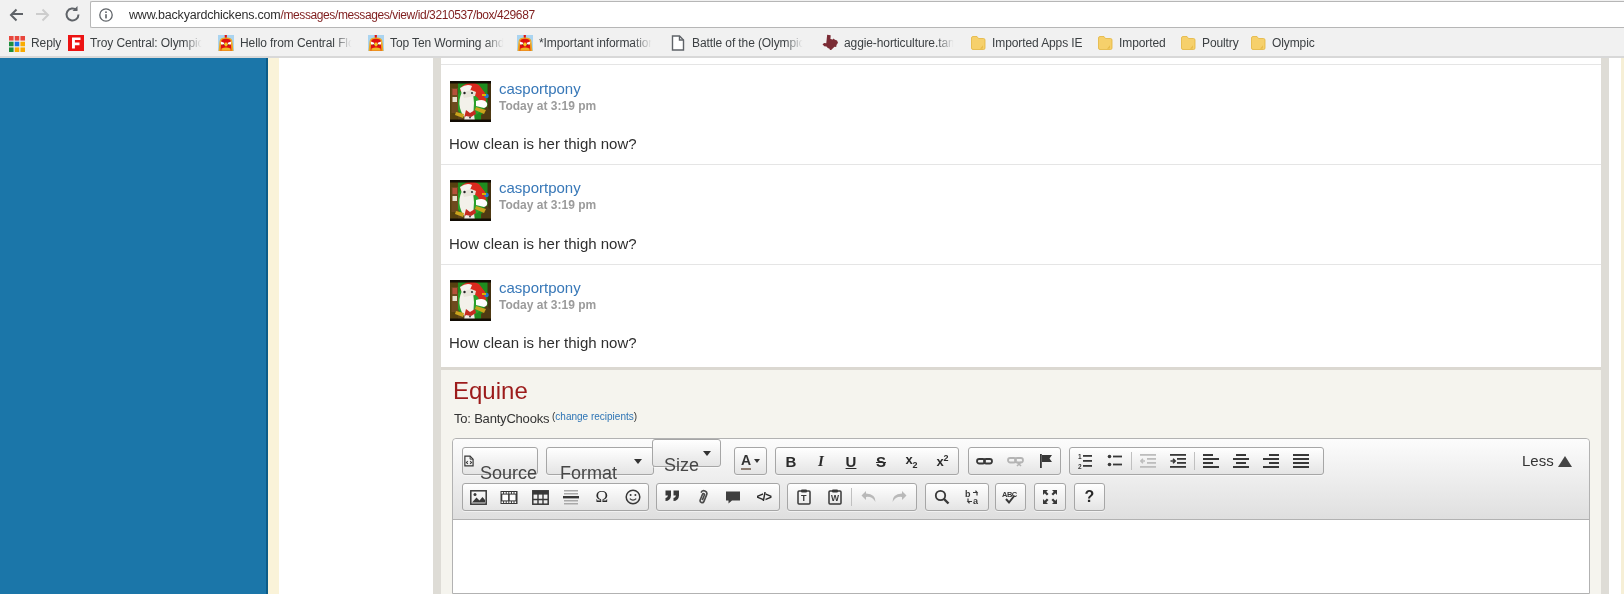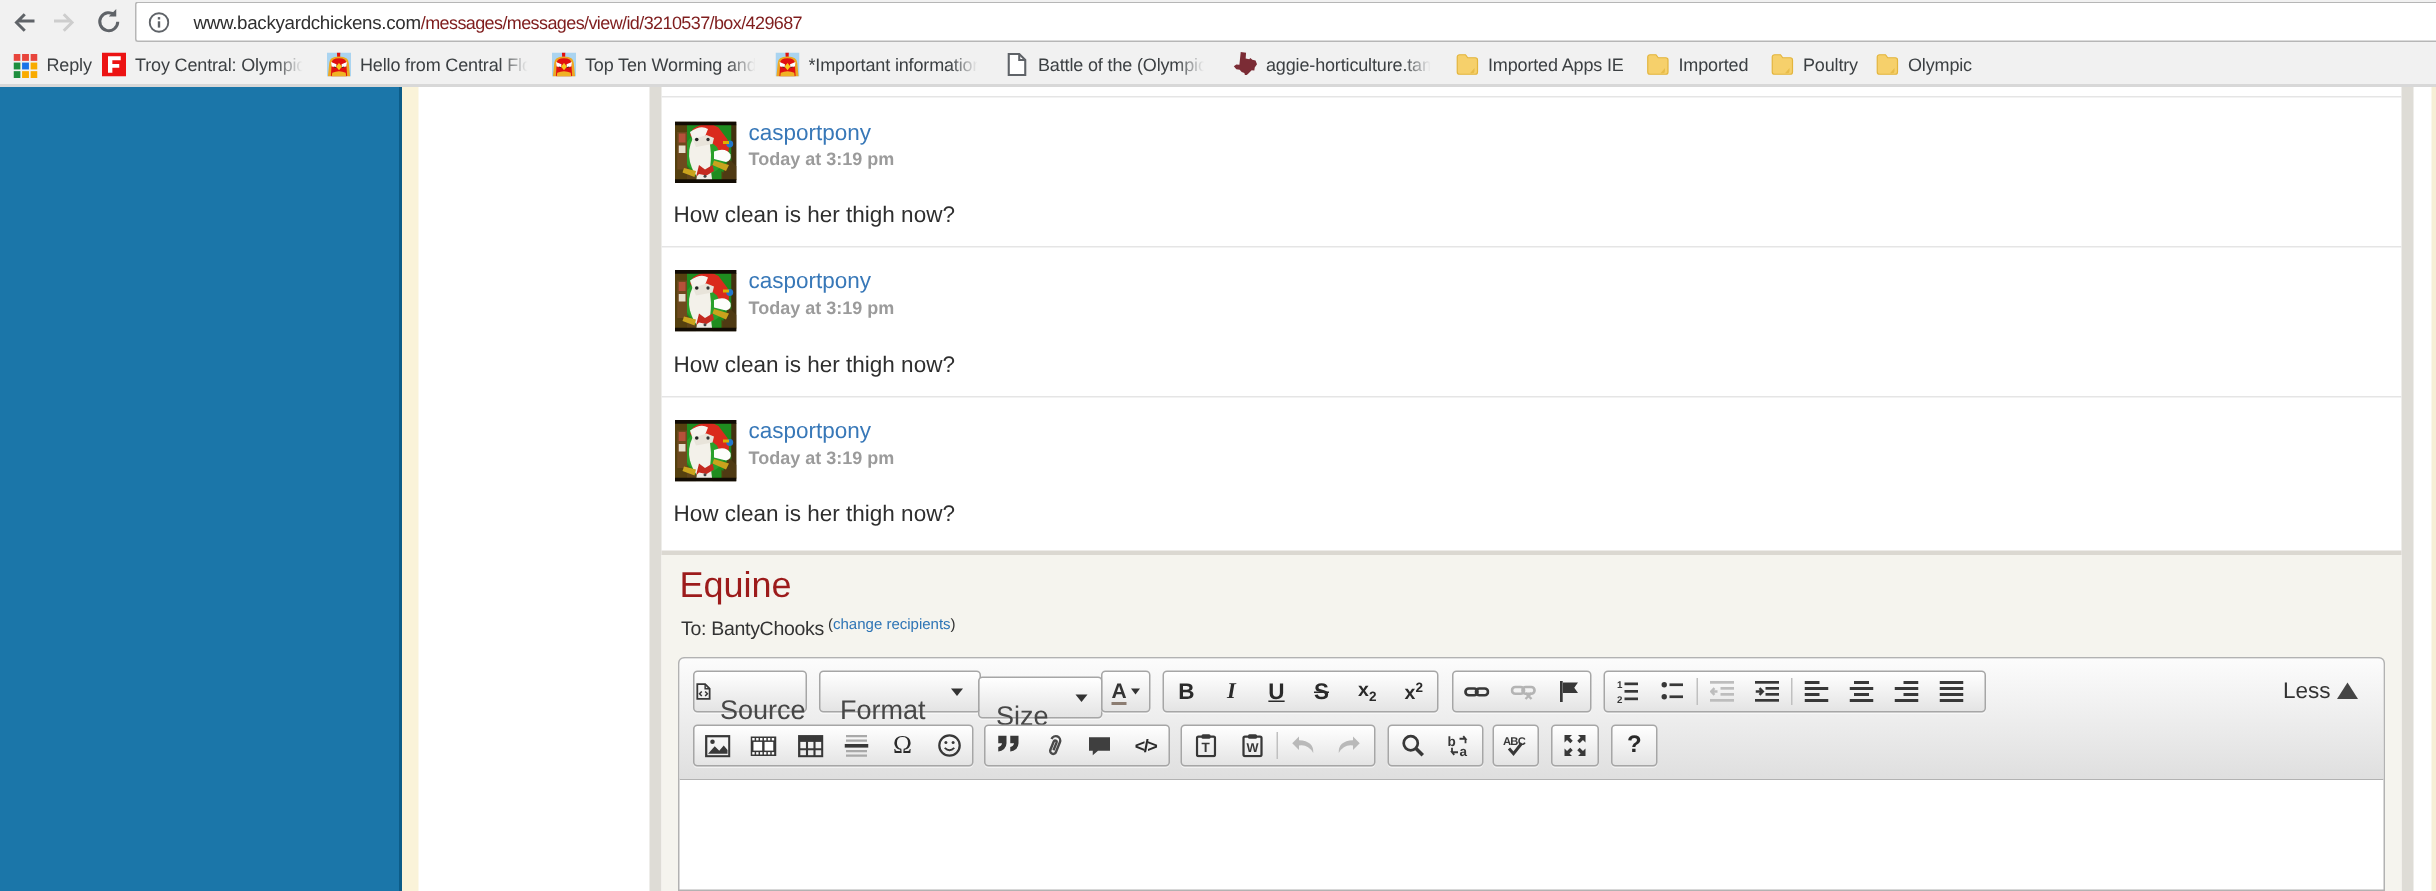--- a/index.html
+++ b/index.html
@@ -259,21 +259,21 @@
                   <path d="M9.5 1.5 v4 h4" fill="none" stroke="#383838" stroke-width="1.3"></path>
                   <path d="M6.5 8 l-2 2 2 2 M9.5 8 l2 2 -2 2" stroke="#383838" stroke-width="1.4" fill="none"></path>
                 </svg>
               <span class="lbl" style="margin-left:5px">Source</span>
             </div>
           </div>
           <div class="tgroup" style="left:93px;top:8px;width:108px">
             <span class="lbl" style="margin-left:13px">Format</span>
             <span class="caret" style="position:absolute;right:11px;top:11px"></span>
           </div>
-          <div class="tgroup" style="left:199px;top:12px;width:83px">
+          <div class="tgroup" style="left:199px;top:0;width:69px">
             <span class="lbl" style="margin-left:11px">Size</span>
             <span class="caret" style="position:absolute;right:9px;top:11px"></span>
           </div>
           <div class="tgroup" style="left:281px;top:8px;width:33px">
             <span style="font-weight:bold;font-size:14px;color:#333;margin-left:6px;border-bottom:2px solid #8c7d72;line-height:15px">A</span>
             <span class="caret" style="margin-left:3px;border-top-width:4px;border-left-width:3.5px;border-right-width:3.5px"></span>
           </div>
           <div class="tgroup" style="left:322px;top:8px;width:184px">
             <div class="tbtn" style="width:30px">
                 <span style="font-weight:bold;font-size:15px;color:#2a2a2a">B</span>

